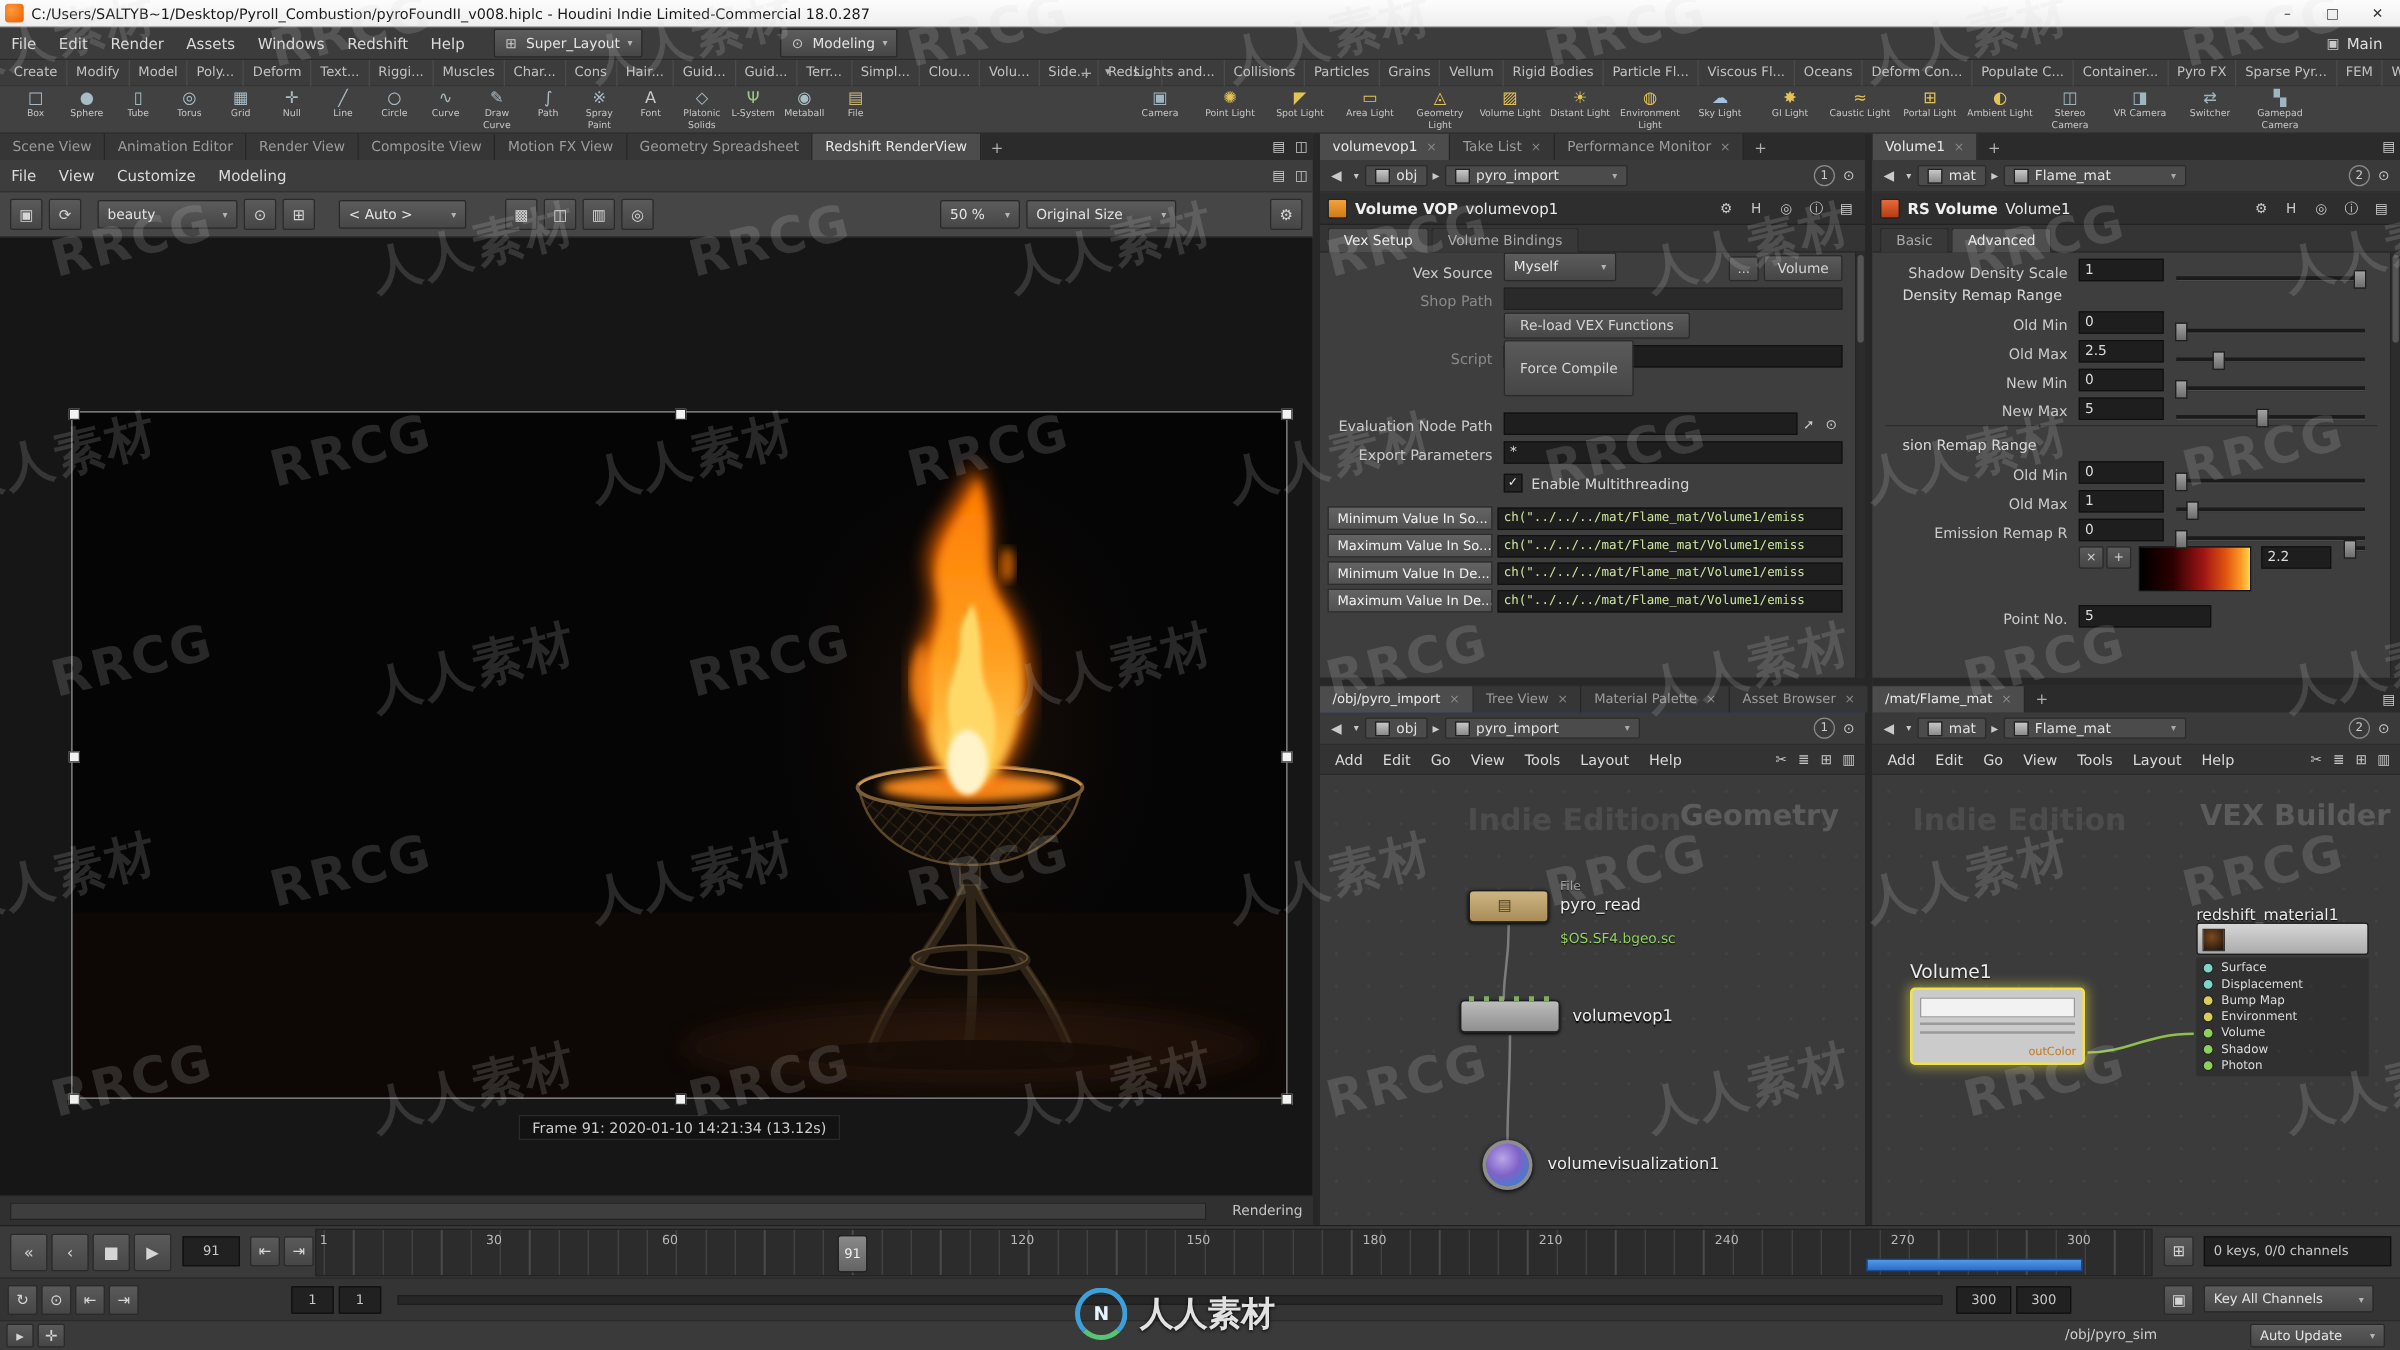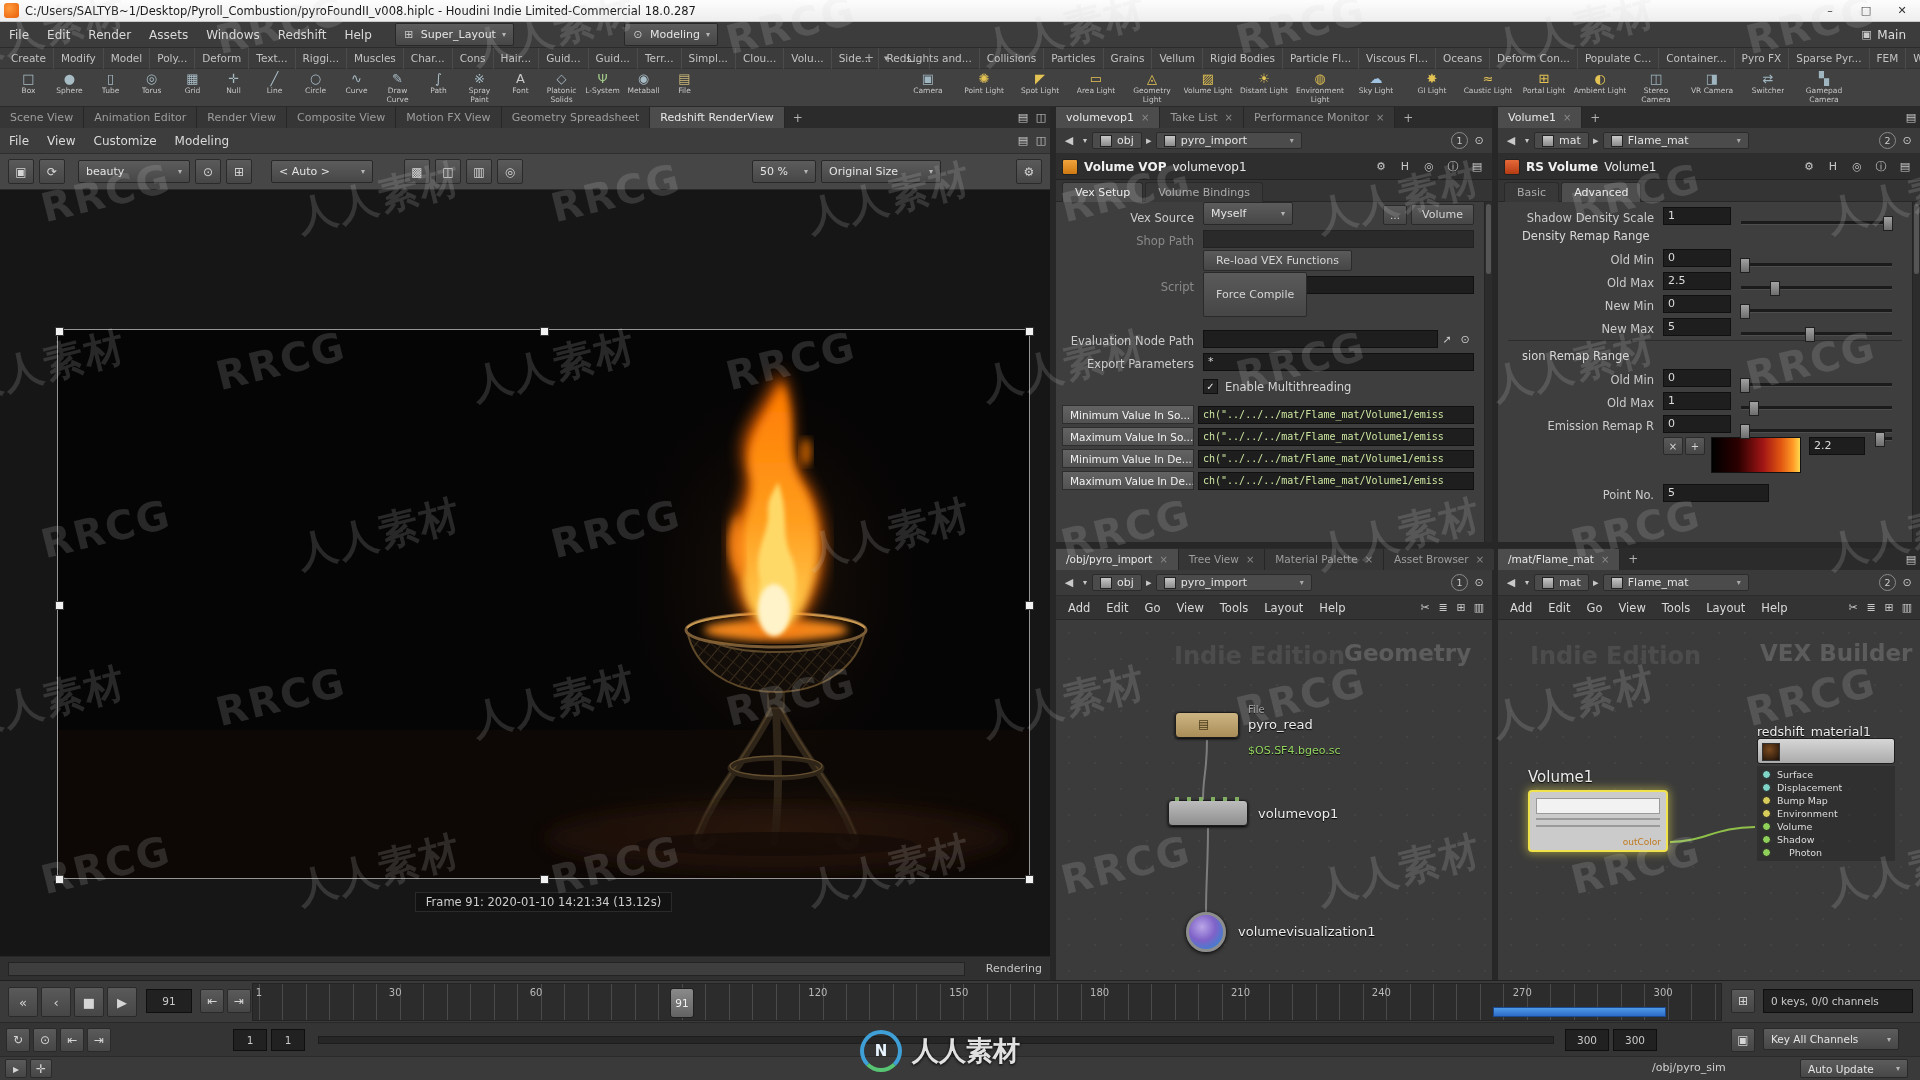--- a/index.html
+++ b/index.html
@@ -910,21 +910,21 @@
           <div class="row" style="height: 13px; gap: 6px; padding: 0px 5px; --c: #8fd05a;">
             <span class="dot"></span>
             <span style="font-size:9.5px;color:#dcdcdc;" class="nowrap">Volume</span>
           </div>
 
           <div class="row" style="height: 13px; gap: 6px; padding: 0px 5px; --c: #8fd05a;">
             <span class="dot"></span>
             <span style="font-size:9.5px;color:#dcdcdc;" class="nowrap">Shadow</span>
           </div>
 
-          <div class="row" style="height: 13px; gap: 18px; padding: 0px 5px; --c: #8fd05a;">
+          <div class="row" style="height: 13px; gap: 6px; padding: 0px 5px; --c: #8fd05a;">
             <span class="dot"></span>
             <span style="font-size:9.5px;color:#dcdcdc;" class="nowrap">Photon</span>
           </div>
         </div>
     </div>
   </div>
 
   <div class="abs" style="left:0;top:980px;width:1920px;height:42px;background:#3a3a3a;border-top:1px solid #202020;">
     <div class="row" style="position:absolute;left:8px;top:6px;gap:3px;">
 

